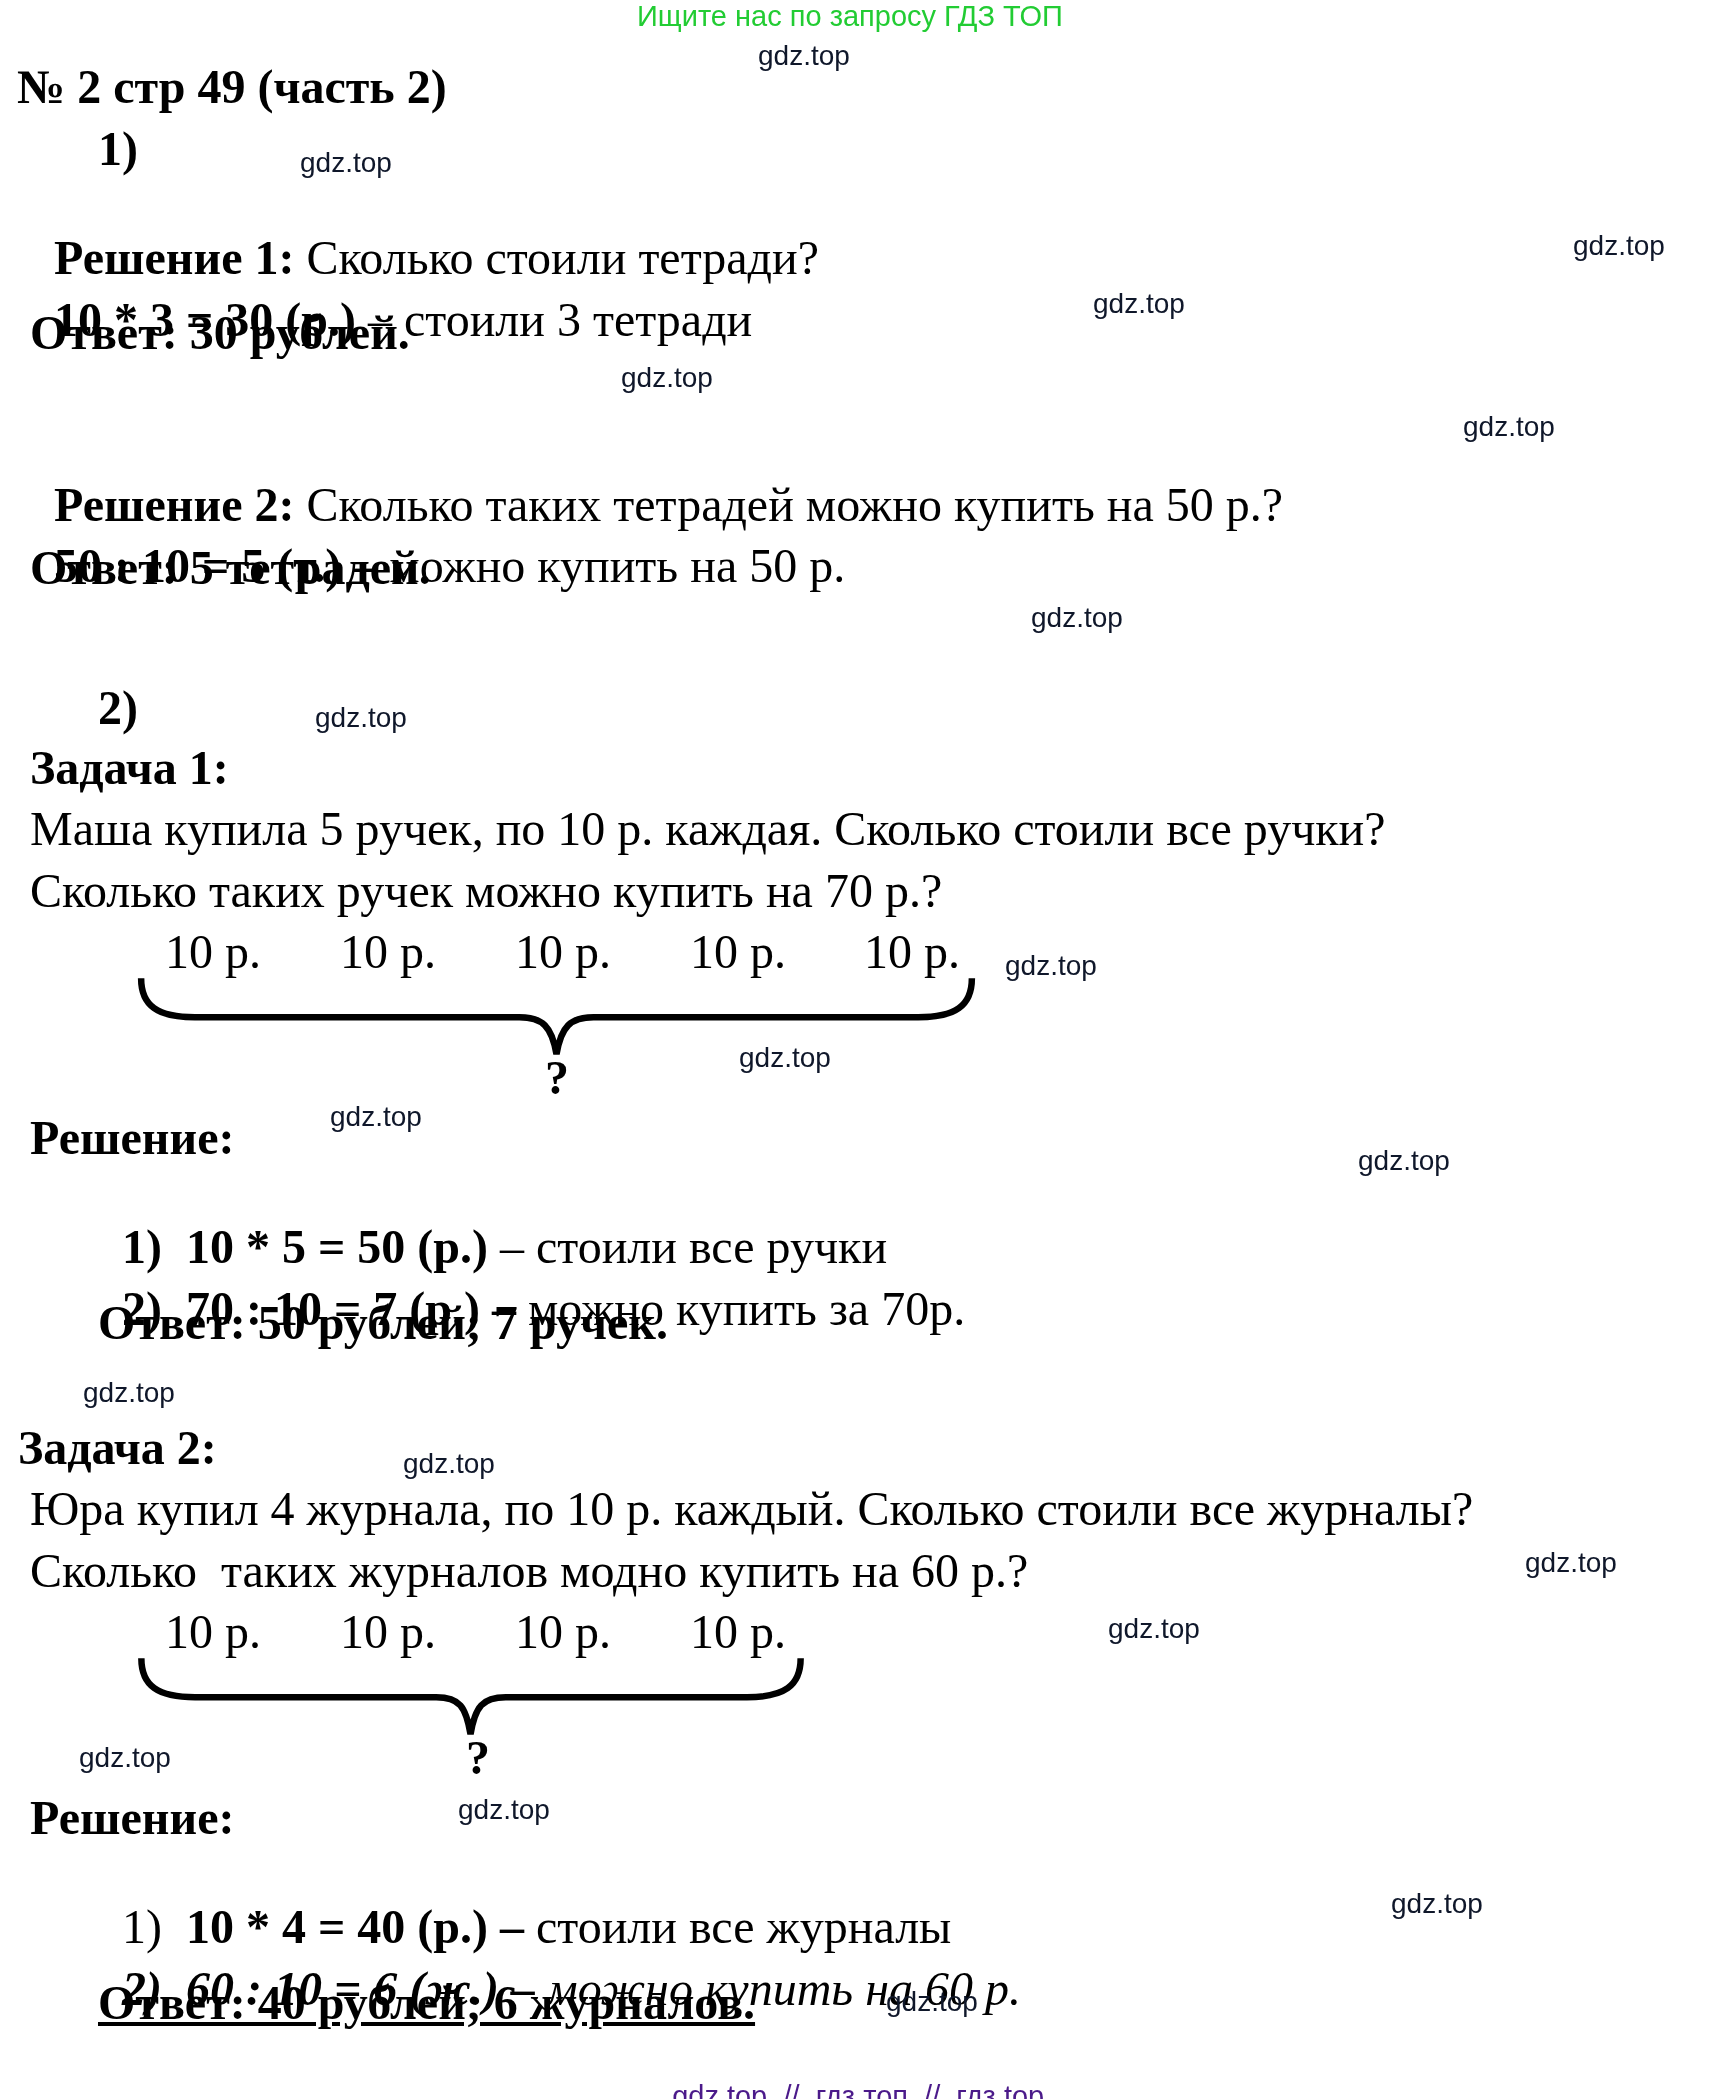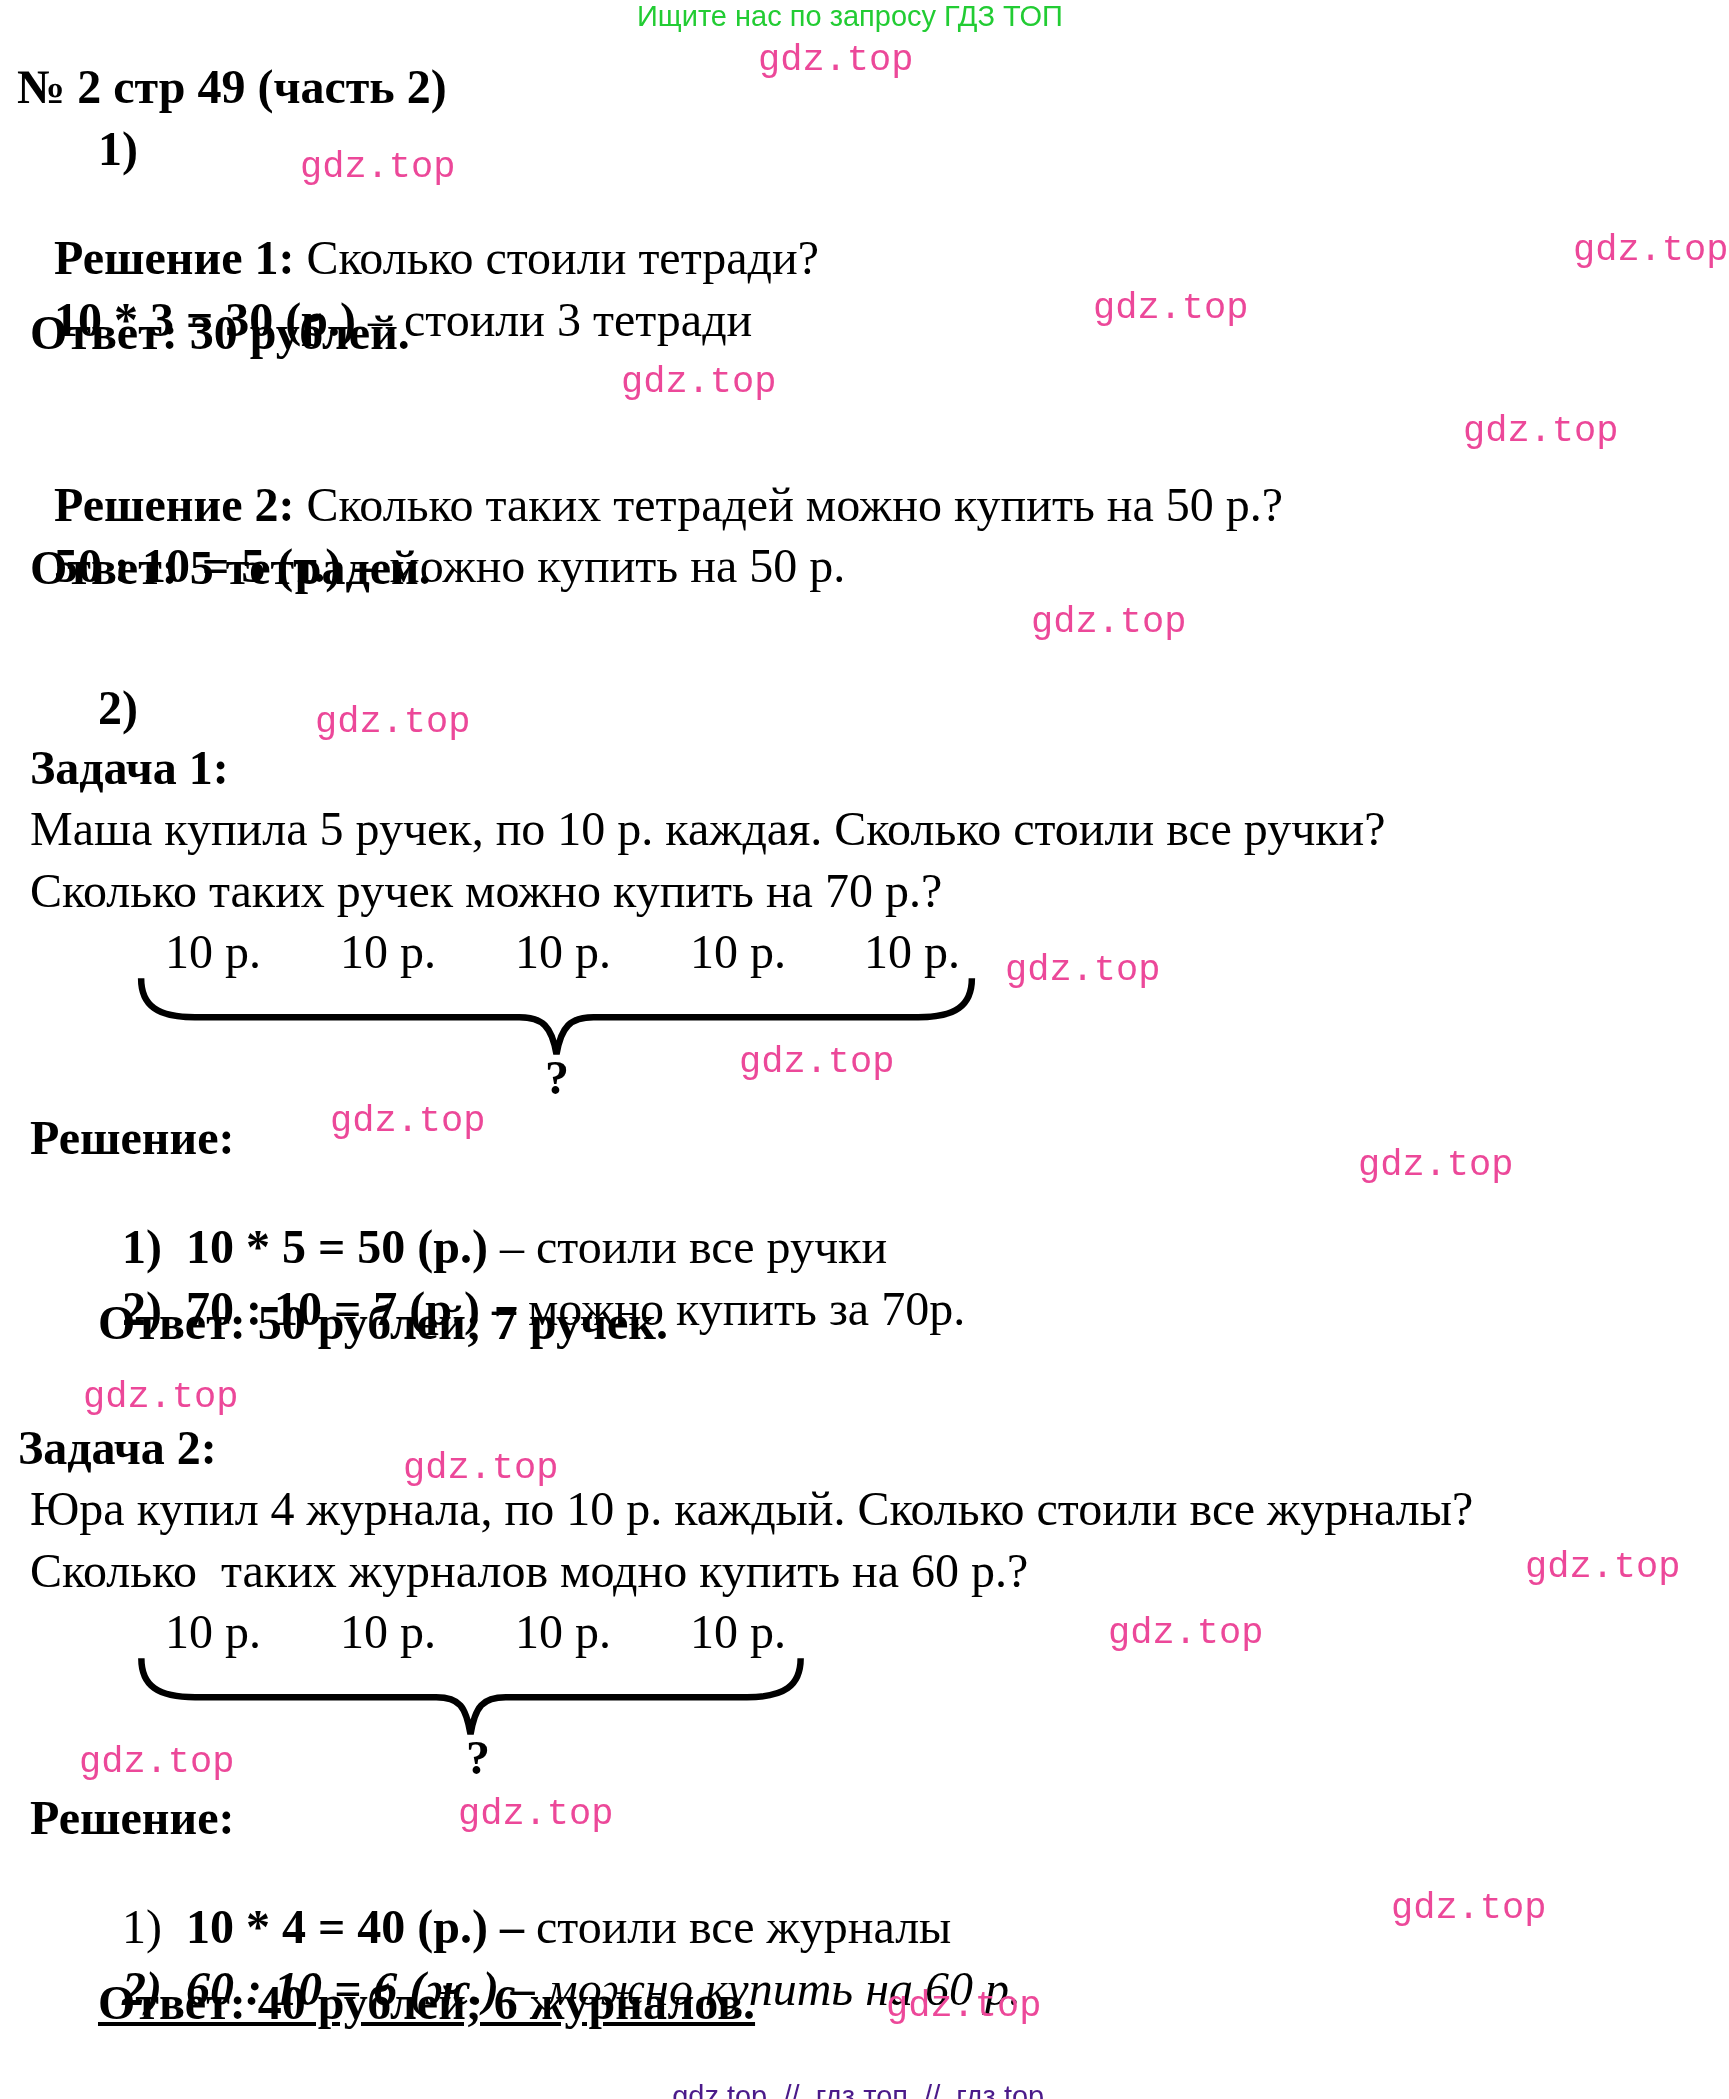--- a/index.html
+++ b/index.html
@@ -1,20 +1,20 @@
 <!DOCTYPE html>
 <html style="font-size:15px"><head>
 <meta charset="utf-8">
 <style>
   html, body { margin:0; padding:0; background:#ffffff; }
   body { width:1730px; height:2099px; position:relative; overflow:hidden; }
   .abs { position:absolute; white-space:pre; line-height:1; }
   .serif { font-family:"Liberation Serif","DejaVu Serif",serif; font-size:48px; color:#000; }
   .b { font-weight:bold; }
-  .wm { font-family:Liberation Mono, monospace; font-size:37px; color:#ec4899; }
+  .wm { font-family:Liberation Sans, sans-serif; font-size:28px; color:#0f172a; }
   .hdr { font-family:"Liberation Sans","DejaVu Sans",sans-serif; font-size:29px; color:#22cc33; }
   .ftr { font-family:"Liberation Sans","DejaVu Sans",sans-serif; font-size:29px; color:#4b1a8a; }
   .brace { position:absolute; }
 </style>
 </head>
 <body>
 
 <div class="abs hdr" style="left:637px; top:1.9px;">Ищите нас по запросу ГДЗ ТОП</div>
 
 <div class="abs serif b" style="left:17px; top:63px;">№ 2 стр 49 (часть 2)</div>

